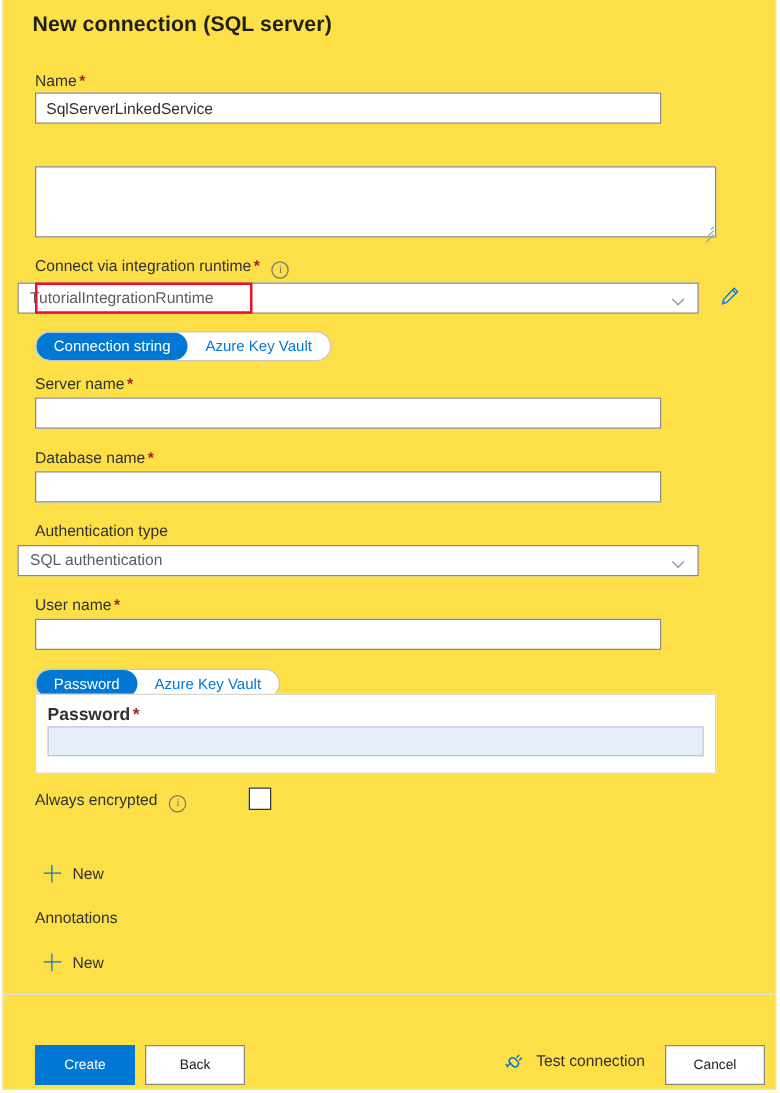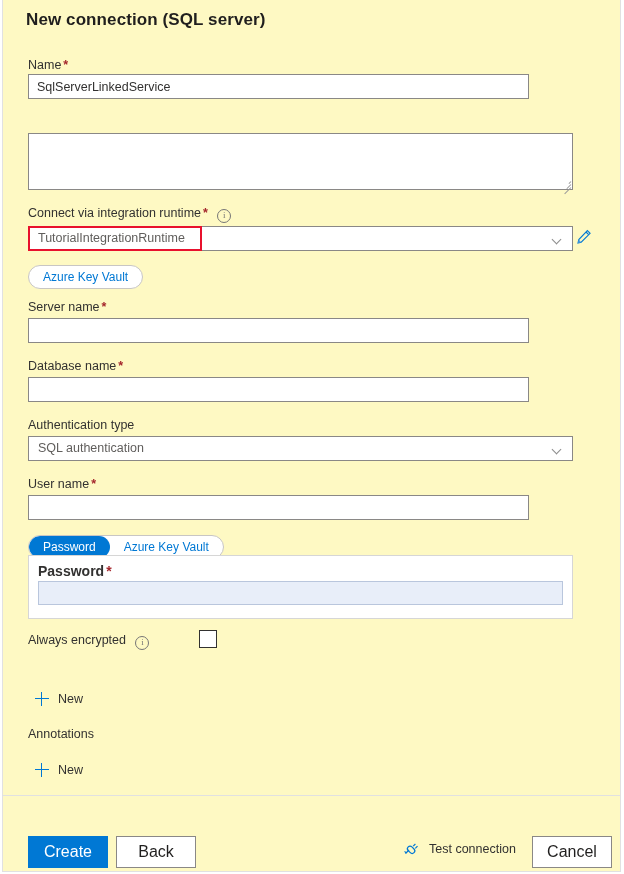--- a/index.html
+++ b/index.html
@@ -16,21 +16,21 @@
   }
   .panel {
     position: absolute;
     left: 2px;
     top: 0;
     width: 619px;
     height: 872px;
     border: 1px solid #e1e1e1;
     border-top: none;
     box-sizing: border-box;
-    background: #fef9c3;
+    background: #fde047;
     padding-left: 20px;
   }
   .scroll-area {
     position: absolute;
     left: 0; top: 0; right: 0;
     height: 795px;
     overflow: hidden;
   }
   .title {
     position: absolute;
@@ -109,21 +109,21 @@
   .resize-grip i {
     position: absolute;
     right: 0;
     background: #9a9a9a;
     height: 1px;
     transform-origin: right center;
     transform: rotate(-45deg);
   }
   .dropdown {
     position: absolute;
-    left: 25px;
+    left: 11px;
     width: 545px;
     height: 25px;
     border: 1px solid #8a8886;
     box-sizing: border-box;
     background: #fff;
   }
   .dropdown .dd-text {
     position: absolute;
     left: 9px;
     top: 4px;
@@ -272,21 +272,21 @@
     height: 1px;
     background: #e1e1e1;
   }
   .btn {
     position: absolute;
     height: 32px;
     border: 1px solid #8a8886;
     background: #fff;
     box-sizing: border-box;
     font-family: "Liberation Sans", sans-serif;
-    font-size: 16px;
+    font-size: 11px;
     color: #201f1e;
     cursor: pointer;
     display: flex;
     align-items: center;
     justify-content: center;
     padding: 0;
   }
   .btn.primary {
     background: #0078d4;
     border-color: #0078d4;
@@ -374,20 +374,21 @@
     <div class="red-highlight"></div>
     <div class="pencil">
       <svg width="18" height="18" viewBox="0 0 18 18">
         <path d="M12.4 2.6 L15.1 5.3 L6.2 14.2 L3 15 L3.8 11.6 Z" fill="none" stroke="#0078d4" stroke-width="1.1"></path>
         <path d="M11 4 L13.7 6.7" stroke="#0078d4" stroke-width="1.1"></path>
         <path d="M3.8 11.6 L6.2 14.2 L3 15 Z" fill="#4a9bdd"></path>
       </svg>
     </div>
 
     <div class="pill-group" style="left:25px; top:265px;">
+      <div class="pill active">Connection string</div>
       <div class="pill">Azure Key Vault</div>
     </div>
 
     <div class="field-label" style="left:25px; top:300px;">
       <span>Server name</span><span class="req">*</span>
     </div>
     <input class="txt-input" style="top: 318px;" value="">
 
     <div class="field-label" style="left:25px; top:359px;">
       <span>Database name</span><span class="req">*</span>

